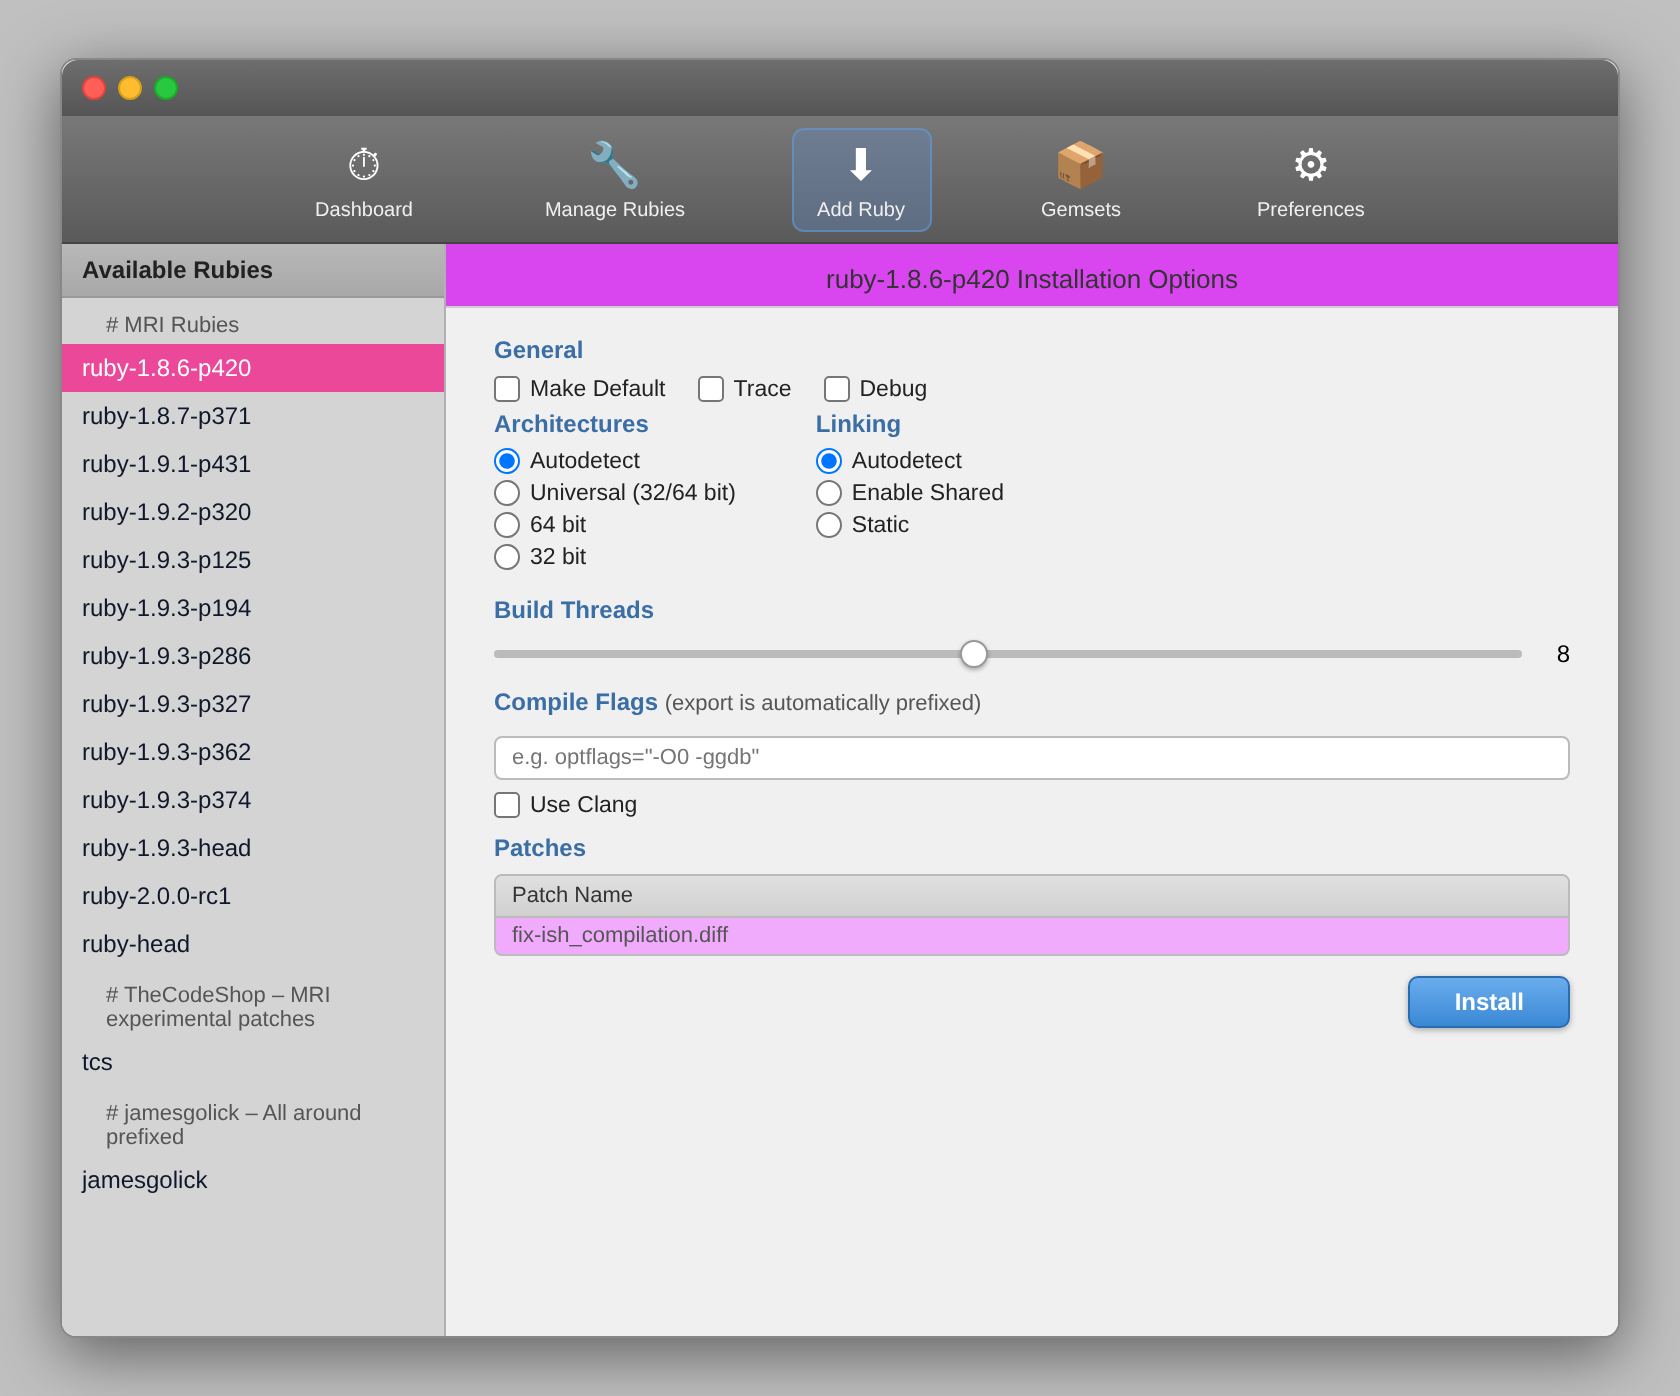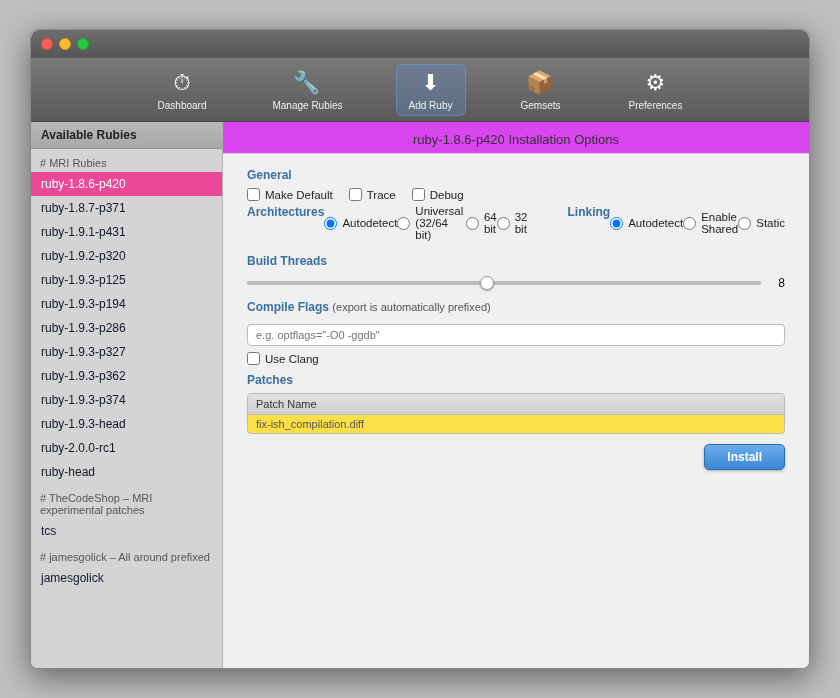--- a/index.html
+++ b/index.html
@@ -105,21 +105,21 @@
       font-weight: bold;
       font-size: 12px;
       color: #222;
       border-bottom: 1px solid #999;
     }
     .sidebar-list {
       overflow-y: auto;
       flex: 1;
     }
     .sidebar-section-header {
-      padding: 8px 9px 3px;
+      padding: 8px 22px 3px;
       font-size: 11px;
       color: #555;
       font-style: normal;
     }
     .sidebar-item {
       padding: 5px 10px;
       cursor: pointer;
       color: #0f172a;
       font-size: 12px;
     }
@@ -177,21 +177,21 @@
       color: #222;
       margin-bottom: 3px;
     }
     .radio-row input[type=radio] { margin: 0; }
     .two-col {
       display: flex;
       gap: 40px;
     }
     .col {
       display: flex;
-      flex-direction: row;
+      flex-direction: column;
     }
     .col-title {
       font-weight: bold;
       color: #3a6ea5;
       font-size: 12px;
       margin-bottom: 5px;
     }
     .slider-row {
       display: flex;
       align-items: center;
@@ -229,21 +229,21 @@
       font-size: 11px;
       background: #fff;
       color: #888;
       margin: 4px 0 6px;
     }
     .patches-section { margin-top: 8px; }
     .patches-table {
       width: 100%;
       border: 1px solid #bbb;
       border-radius: 4px;
-      background: #fde047;
+      background: #f0abfc;
       font-size: 11px;
       overflow: hidden;
     }
     .patches-header {
       background: linear-gradient(to bottom, #e0e0e0, #d0d0d0);
       padding: 4px 8px;
       color: #333;
       font-weight: normal;
       border-bottom: 1px solid #bbb;
     }

